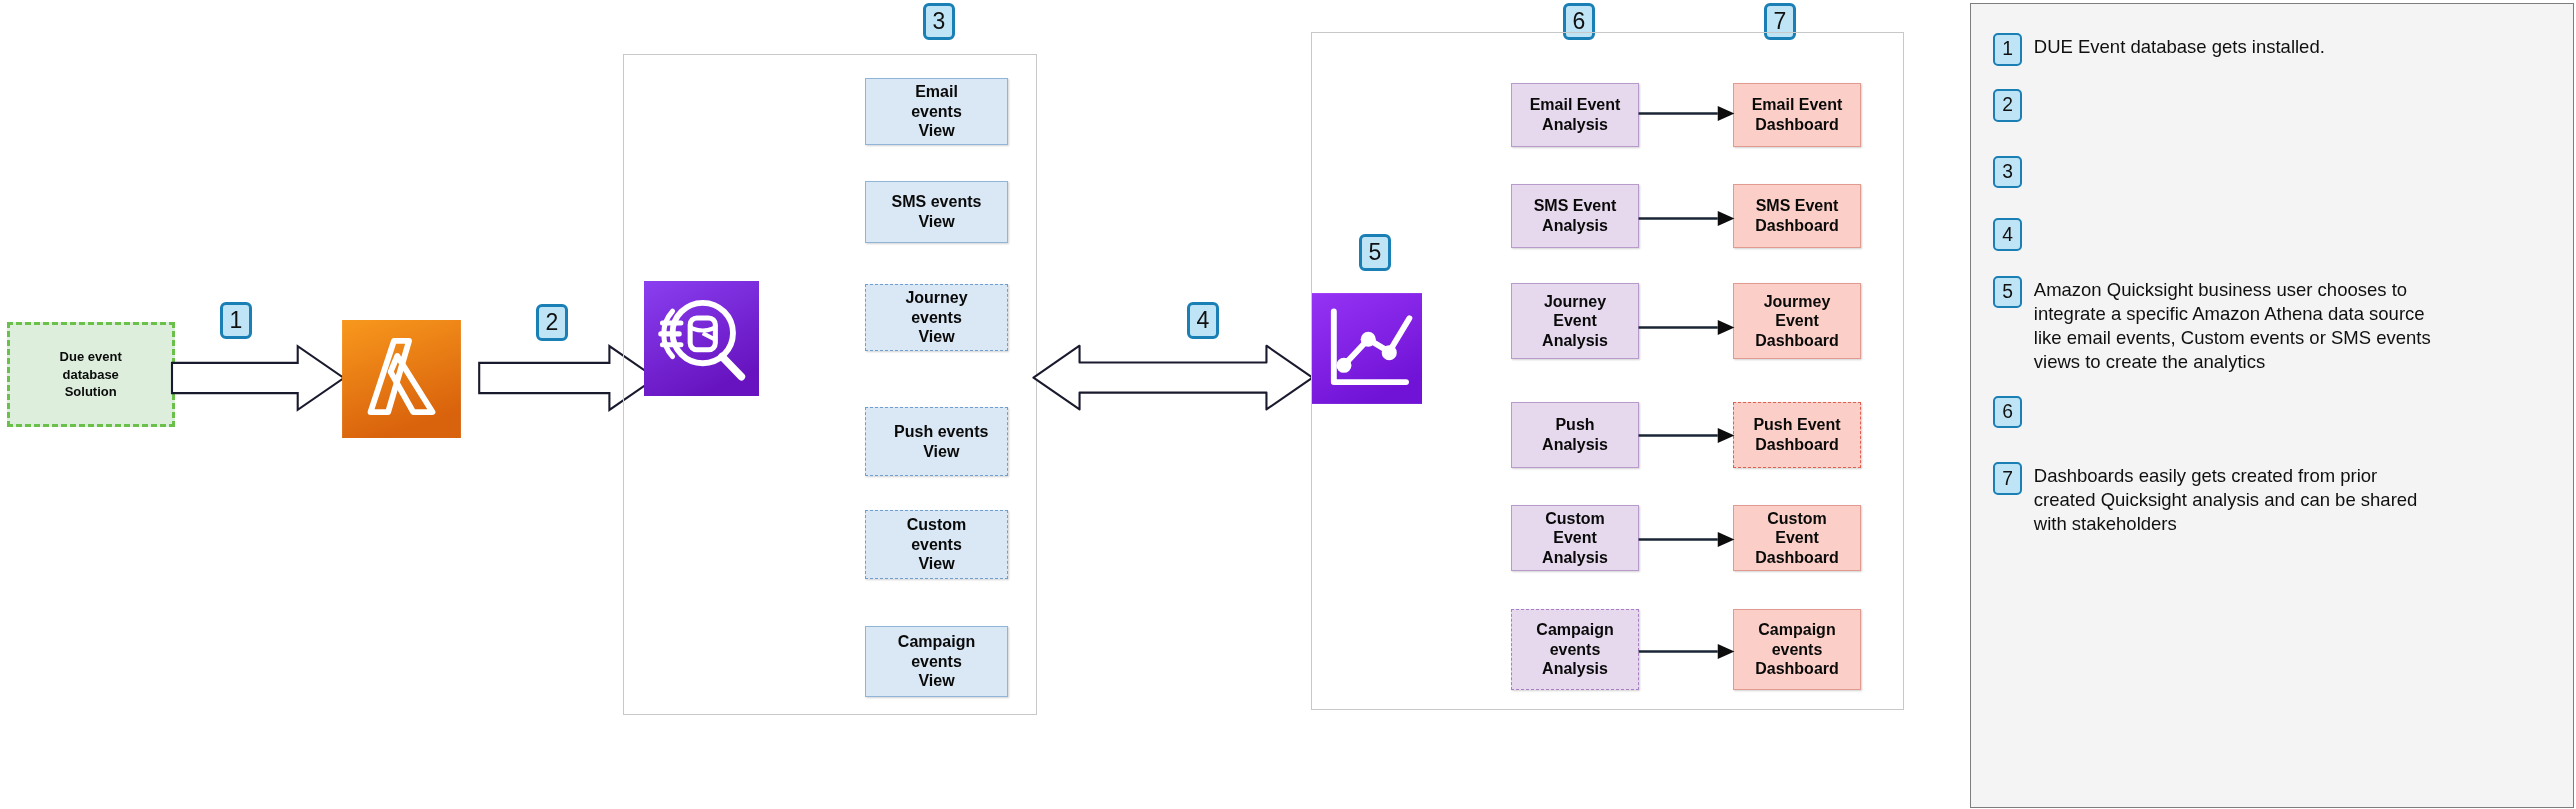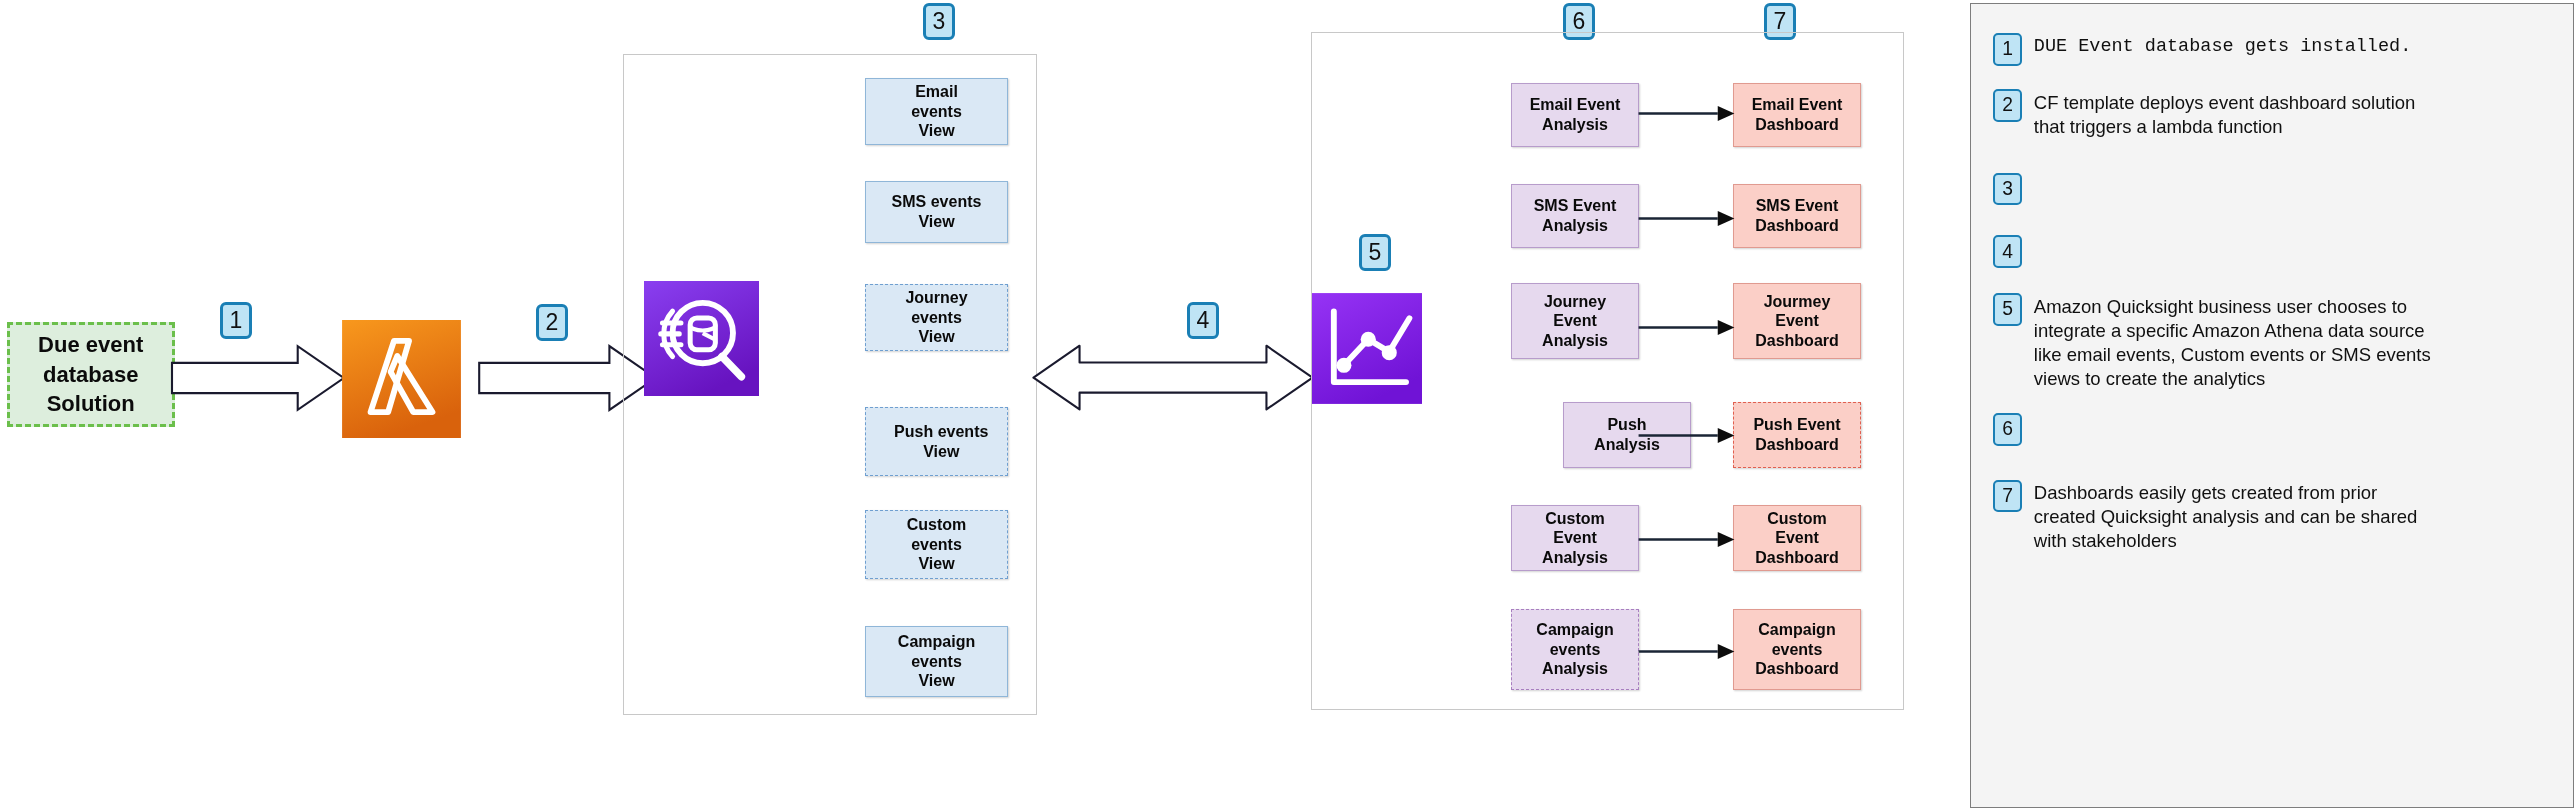--- a/index.html
+++ b/index.html
@@ -35,21 +35,21 @@
   }
 
   
   .src-box {
     background: #ddeedd;
     border: 3.4px dashed #6bbf4b;
     display: flex;
     align-items: center;
     justify-content: center;
     text-align: center;
-    font-size: 22px;
+    font-size: 13px;
     font-weight: bold;
     color: #0b0b0b;
     line-height: 1.35;
     padding: 3.4px;
   }
 
   
   .aws-tile { display: block; }
 
   
@@ -260,21 +260,21 @@
   </div>
   <div class="abs node analysis b-solid-purple" style="left:1511px; top:184px; width:128px; height:64px;">
     <span style="white-space: pre-line;">SMS Event
 Analysis</span>
   </div>
   <div class="abs node analysis b-solid-purple" style="left:1511px; top:283px; width:128px; height:76px;">
     <span style="white-space: pre-line;">Journey
 Event
 Analysis</span>
   </div>
-  <div class="abs node analysis b-solid-purple" style="left:1563px; top:402px; width:128px; height:66px;">
+  <div class="abs node analysis b-solid-purple" style="left:1511px; top:402px; width:128px; height:66px;">
     <span style="white-space: pre-line;">Push
 Analysis</span>
   </div>
   <div class="abs node analysis b-solid-purple" style="left:1511px; top:505px; width:128px; height:66px;">
     <span style="white-space: pre-line;">Custom
 Event
 Analysis</span>
   </div>
   <div class="abs node analysis b-dash-purple" style="left:1511px; top:609px; width:128px; height:81px;">
     <span style="white-space: pre-line;">Campaign
@@ -344,27 +344,25 @@
     <svg width="97" height="25" viewBox="0 0 115 30">
       <line x1="0" y1="15" x2="95" y2="15" stroke="#1a2535" stroke-width="3"></line>
       <polygon points="95,6 115,15 95,24" fill="#0d0d0d"></polygon>
     </svg>
   </div>
 
   <div class="abs legend-panel" style="left:1970px; top:3.4px; width:604px; height:805px; padding:28.6px 22px 0 22px;">
 
     <div class="legend-item" style="margin-bottom:23.5px;">
       <div class="legend-badge">1</div>
-      <div class="legend-text" style="white-space: pre-line; font-family: Liberation Mono, monospace;">DUE Event database gets installed.</div>
+      <div class="legend-text" style="white-space: pre-line;">DUE Event database gets installed.</div>
     </div>
 
     <div class="legend-item" style="margin-bottom:34px;">
       <div class="legend-badge">2</div>
-      <div class="legend-text" style="white-space: pre-line;">CF template deploys  event dashboard solution
-that triggers a lambda function</div>
     </div>
 
     <div class="legend-item" style="margin-bottom:30px;">
       <div class="legend-badge">3</div>
     </div>
 
     <div class="legend-item" style="margin-bottom:25px;">
       <div class="legend-badge">4</div>
     </div>
 

